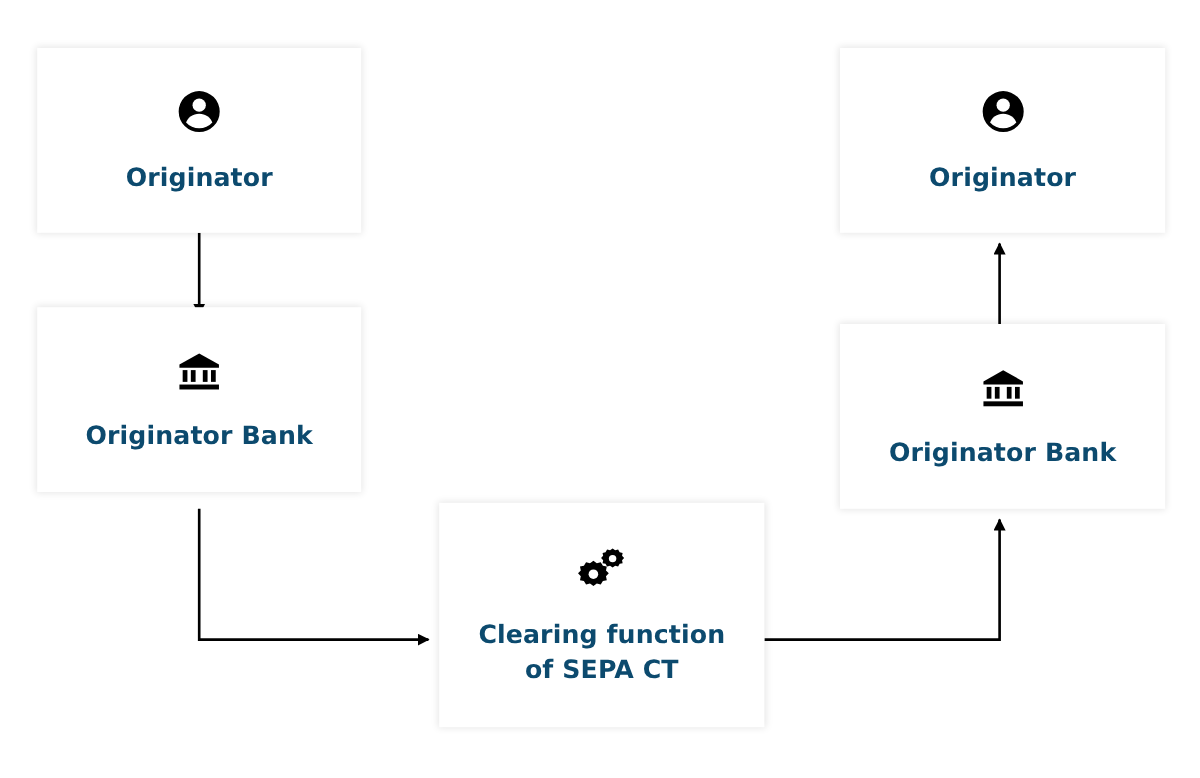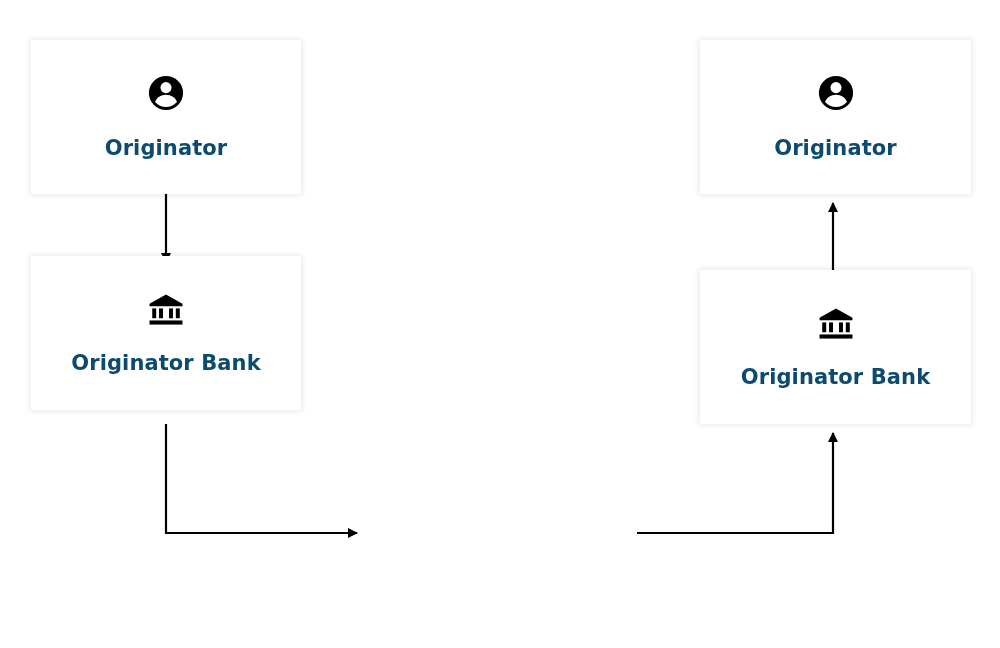--- a/index.html
+++ b/index.html
@@ -102,20 +102,40 @@
         <rect x="3.3" y="11.0" width="2.5" height="6.2" fill="#000000"></rect>
         <rect x="7.6" y="11.0" width="2.5" height="6.2" fill="#000000"></rect>
         <rect x="13.9" y="11.0" width="2.5" height="6.2" fill="#000000"></rect>
         <rect x="18.2" y="11.0" width="2.5" height="6.2" fill="#000000"></rect>
         <rect x="1.6" y="18.6" width="20.8" height="2.6" fill="#000000"></rect>
       </svg>
     </span>
     <div class="node-label">Originator Bank</div>
   </div>
 
+  <div class="node" id="node-clearing">
+    <span class="node-icon">
+      <svg width="44" height="40" viewBox="0 0 44 40" xmlns="http://www.w3.org/2000/svg">
+
+        <g transform="translate(30.5,12.5)">
+          <path fill="#000000" d="M0,-10.2 2.6,-8.4 5.6,-9.2 7.2,-6.5 10.2,-5.8 9.6,-2.8 11.7,-0.6 9.6,1.6 10.2,4.6 7.2,5.3 5.6,8 2.6,7.2 0,9 -2.6,7.2 -5.6,8 -7.2,5.3 -10.2,4.6 -9.6,1.6 -11.7,-0.6 -9.6,-2.8 -10.2,-5.8 -7.2,-6.5 -5.6,-9.2 -2.6,-8.4 Z" transform="scale(0.82)"></path>
+          <circle cx="0" cy="0" r="3.1" fill="#ffffff"></circle>
+        </g>
+
+        <g transform="translate(14.5,25.5)">
+          <path fill="#000000" d="M0,-13.0 3.3,-10.7 7.1,-11.7 9.2,-8.3 13.0,-7.4 12.2,-3.6 14.9,-0.8 12.2,2.0 13.0,5.8 9.2,6.7 7.1,10.1 3.3,9.1 0,11.4 -3.3,9.1 -7.1,10.1 -9.2,6.7 -13.0,5.8 -12.2,2.0 -14.9,-0.8 -12.2,-3.6 -13.0,-7.4 -9.2,-8.3 -7.1,-11.7 -3.3,-10.7 Z" transform="scale(0.86)"></path>
+          <circle cx="0" cy="0" r="4.0" fill="#ffffff"></circle>
+        </g>
+      </svg>
+    </span>
+    <div class="node-label">
+      <div>Clearing function</div>
+      <div>of SEPA CT</div>
+    </div>
+  </div>
 
   <div class="node" id="node-beneficiary">
     <span class="node-icon">
       <svg width="38" height="38" viewBox="0 0 24 24" xmlns="http://www.w3.org/2000/svg">
         <path fill="#000000" d="M12 1.2A10.8 10.8 0 1 0 12 22.8 10.8 10.8 0 0 0 12 1.2Z"></path>
         <circle cx="12" cy="8.6" r="3.5" fill="#ffffff"></circle>
         <path fill="#ffffff" d="M12 13.1c-3.3 0-6 1.9-6.9 4.6a9.2 9.2 0 0 0 13.8 0c-0.9-2.7-3.6-4.6-6.9-4.6Z"></path>
       </svg>
     </span>
     <div class="node-label">Originator</div>

